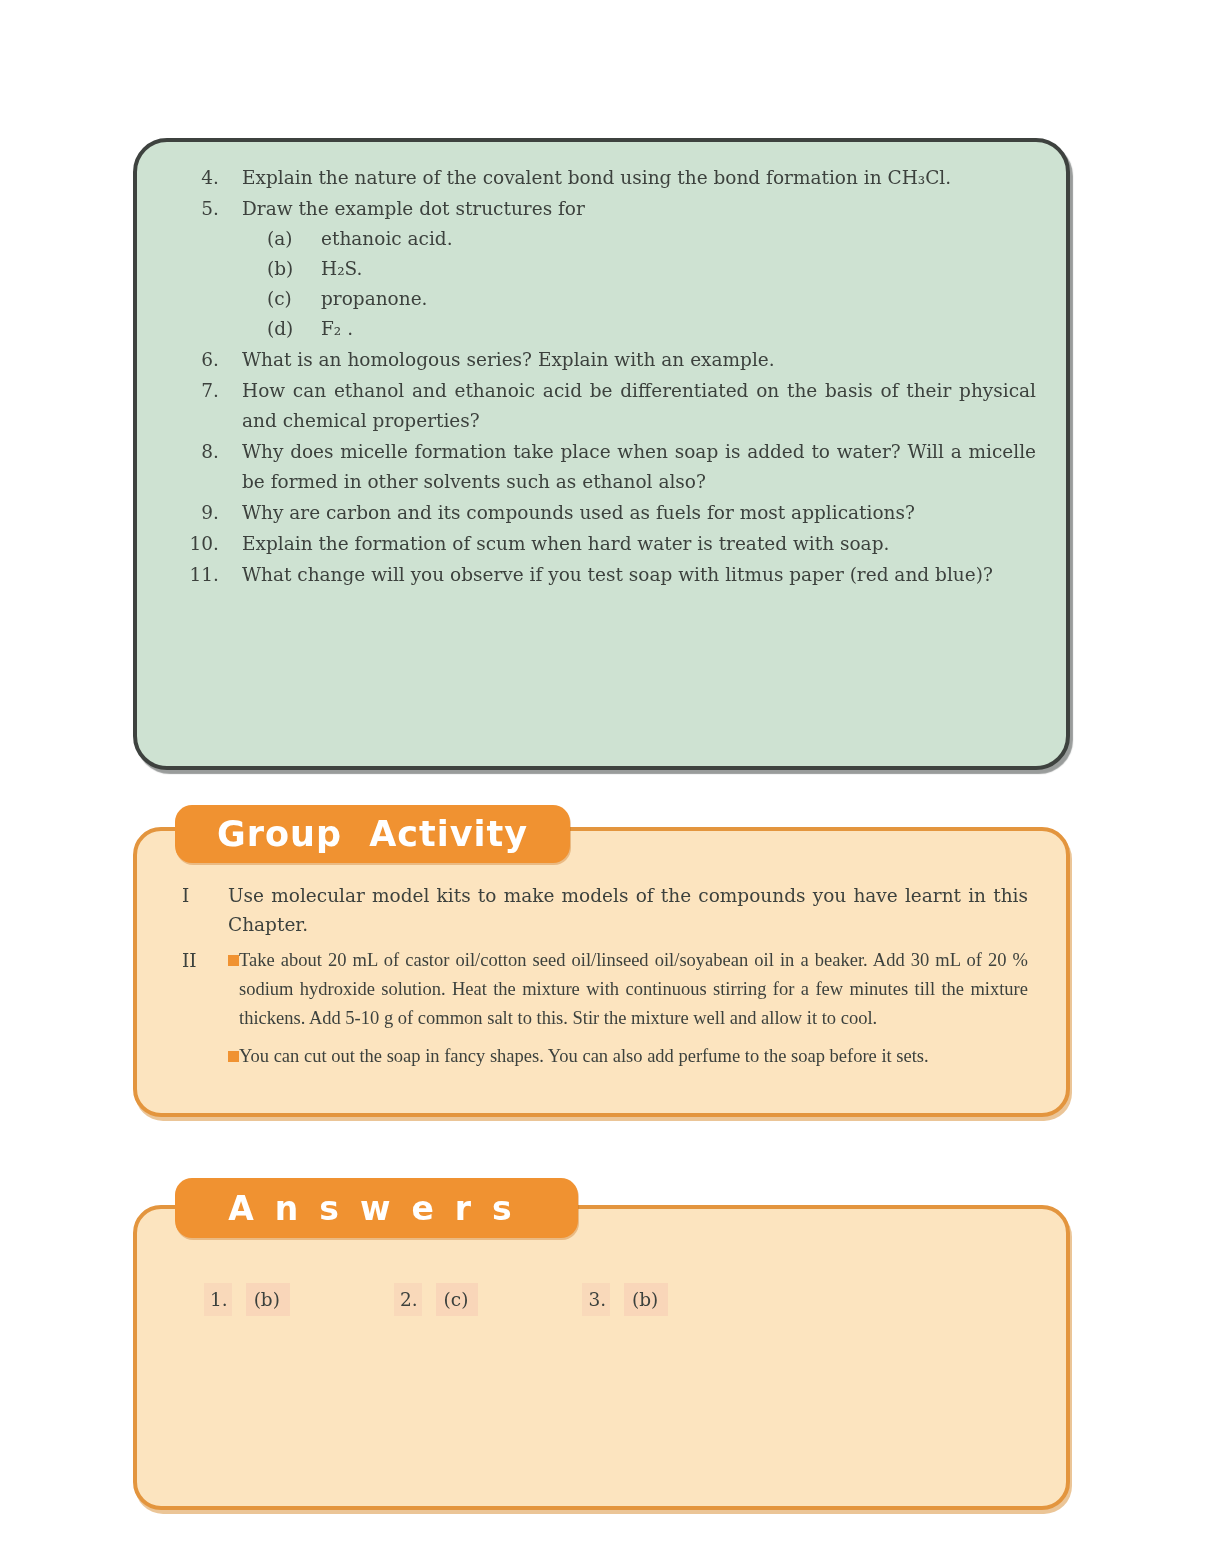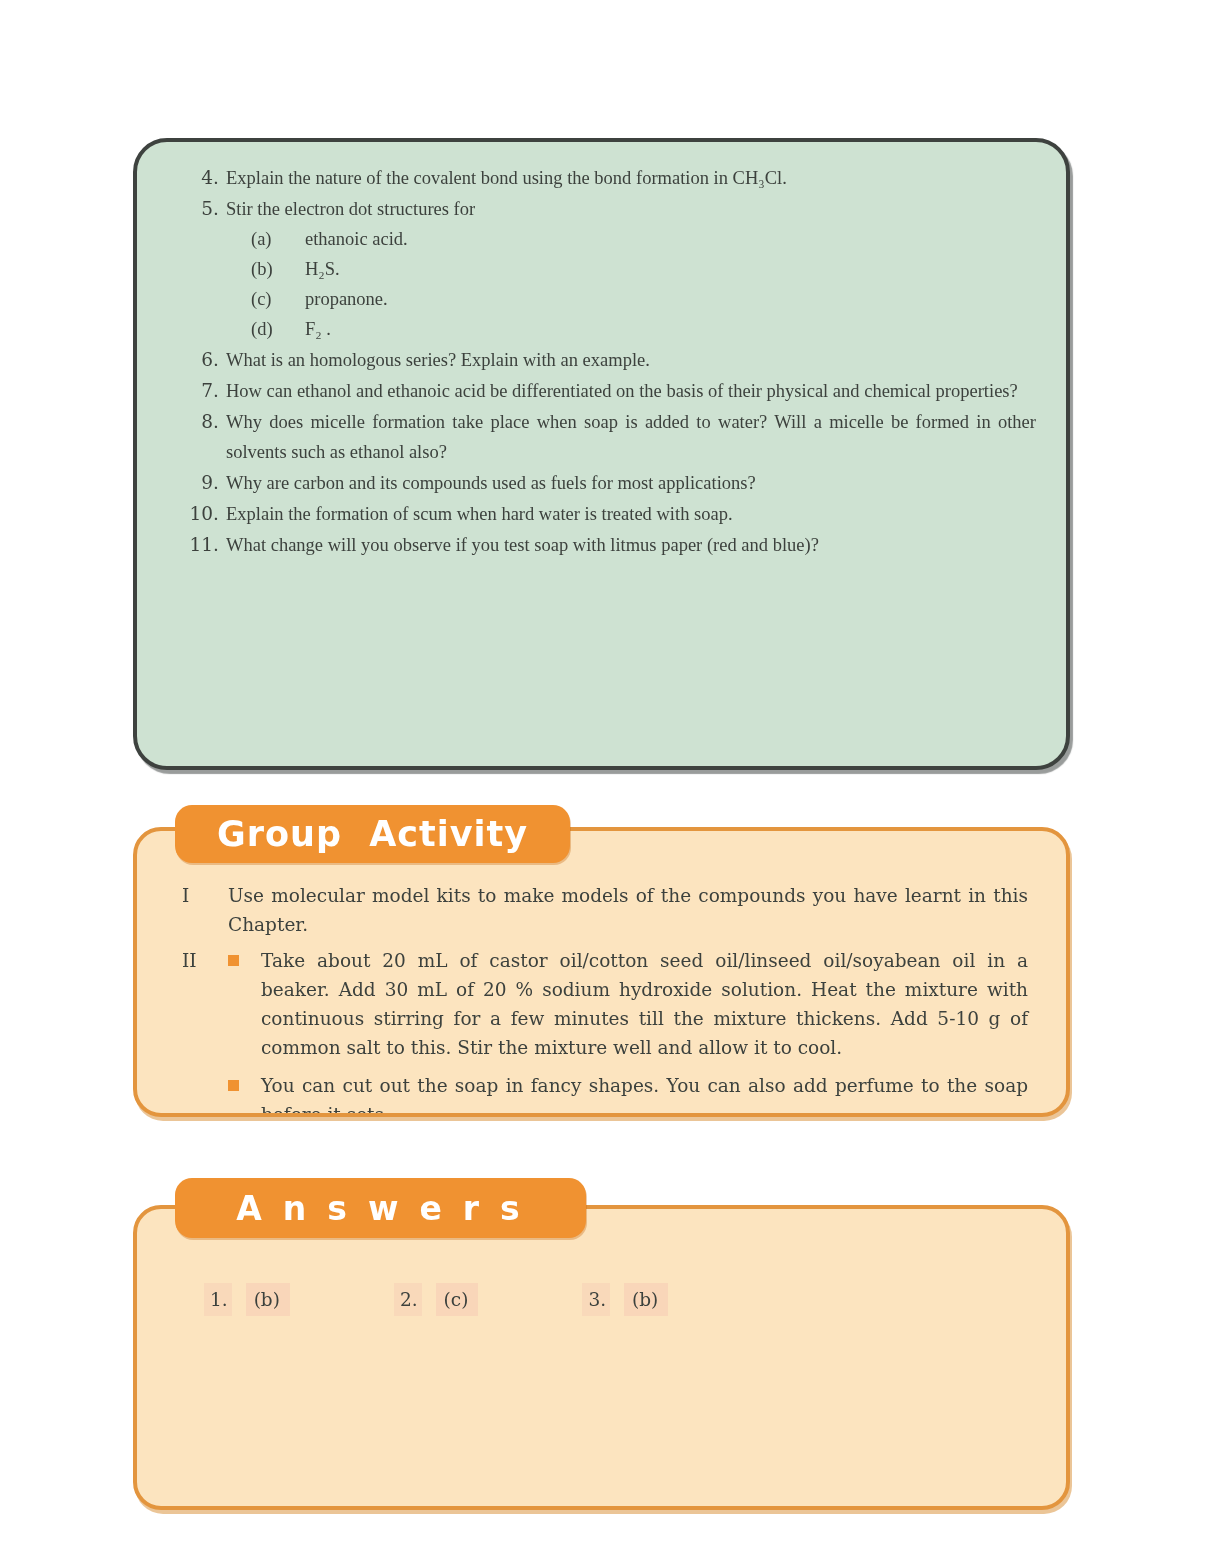--- a/index.html
+++ b/index.html
@@ -10,70 +10,70 @@
   }
   
   .qbox{
     position:absolute;left:133px;top:138px;width:937px;height:632px;
     box-sizing:border-box;background:#cee2d2;border:4px solid #3e423f;
     border-radius:34px;box-shadow:3px 4px 1px rgba(70,75,72,.55);
     padding:21px 30px 0 46px;font-size:18.5px;line-height:30px;
   }
   .qrow{display:flex;margin-bottom:1px;}
   .qnum{width:36px;text-align:right;flex:none;}
-  .qtext{flex:1;margin-left:7px;text-align:justify;font-family:Liberation Serif, serif;}
+  .qtext{flex:1;margin-left:23px;text-align:justify;}
   .subrow{display:flex;}
   .sublabel{width:26px;flex:none;margin-left:25px;}
   .subtext{margin-left:28px;}
   
   .tab{
     position:absolute;left:175px;width:395px;height:58px;z-index:5;
     background:#f09231;border-radius:17px;color:#ffffff;
     font-family:"DejaVu Sans","Liberation Sans",sans-serif;font-weight:800;
     display:flex;align-items:center;justify-content:center;
     box-shadow:1px 2px 0 rgba(200,110,20,.35);
   }
   .gtab{top:805px;font-size:35px;letter-spacing:1px;word-spacing:14px;text-align:right;}
-  .atab{top:1178px;height:60px;font-size:33px;letter-spacing:21px;padding-left:16px;}
+  .atab{top:1178px;height:60px;font-size:33px;letter-spacing:21px;padding-left:8px;}
   
   .obox{
     position:absolute;left:133px;width:937px;box-sizing:border-box;
     background:#fce4bf;border:4px solid #e3953e;border-radius:28px;
     box-shadow:2px 4px 0 rgba(216,140,48,.5);
     font-size:18.5px;line-height:29px;
   }
   .gbox{top:827px;height:290px;padding:50px 38px 0 45px;overflow:hidden;}
   .abox{top:1205px;height:305px;padding:74px 38px 0 67px;}
   .arow{display:flex;margin-bottom:7px;}
   .rlabel{width:34px;flex:none;}
   .rbody{flex:1;margin-left:12px;text-align:justify;}
   .brow{display:flex;margin-bottom:9px;}
   .bullet{width:11px;height:11px;background:#f09231;flex:none;margin:9px 0 0 0;}
-  .btext{flex:1;margin-left:22px;text-align:justify;}
+  .btext{flex:1;text-align:justify;font-family:Liberation Serif, serif;}
   
   .ans-row{display:flex;}
   .ans-item{display:flex;}
   .ans-item + .ans-item{margin-left:104px;}
   .ans-num{background:rgba(246,203,180,.45);padding:2px 4px 2px 6px;}
   .ans-val{margin-left:14px;background:rgba(246,203,180,.55);padding:2px 10px 2px 8px;}
 </style>
 </head>
 <body>
 
 <section class="qbox">
 
   <div class="qrow">
     <div class="qnum">4.</div>
     <div class="qtext">Explain the nature of the covalent bond using the bond formation in CH₃Cl.</div>
   </div>
 
   <div class="qrow">
     <div class="qnum">5.</div>
     <div class="qtext">
-      <div>Stir the electron dot structures for</div>
+      <div>Draw the example dot structures for</div>
       <div class="subrow">
         <span class="sublabel">(a)</span>
         <span class="subtext">ethanoic acid.</span>
       </div>
       <div class="subrow">
         <span class="sublabel">(b)</span>
         <span class="subtext">H₂S.</span>
       </div>
       <div class="subrow">
         <span class="sublabel">(c)</span>

